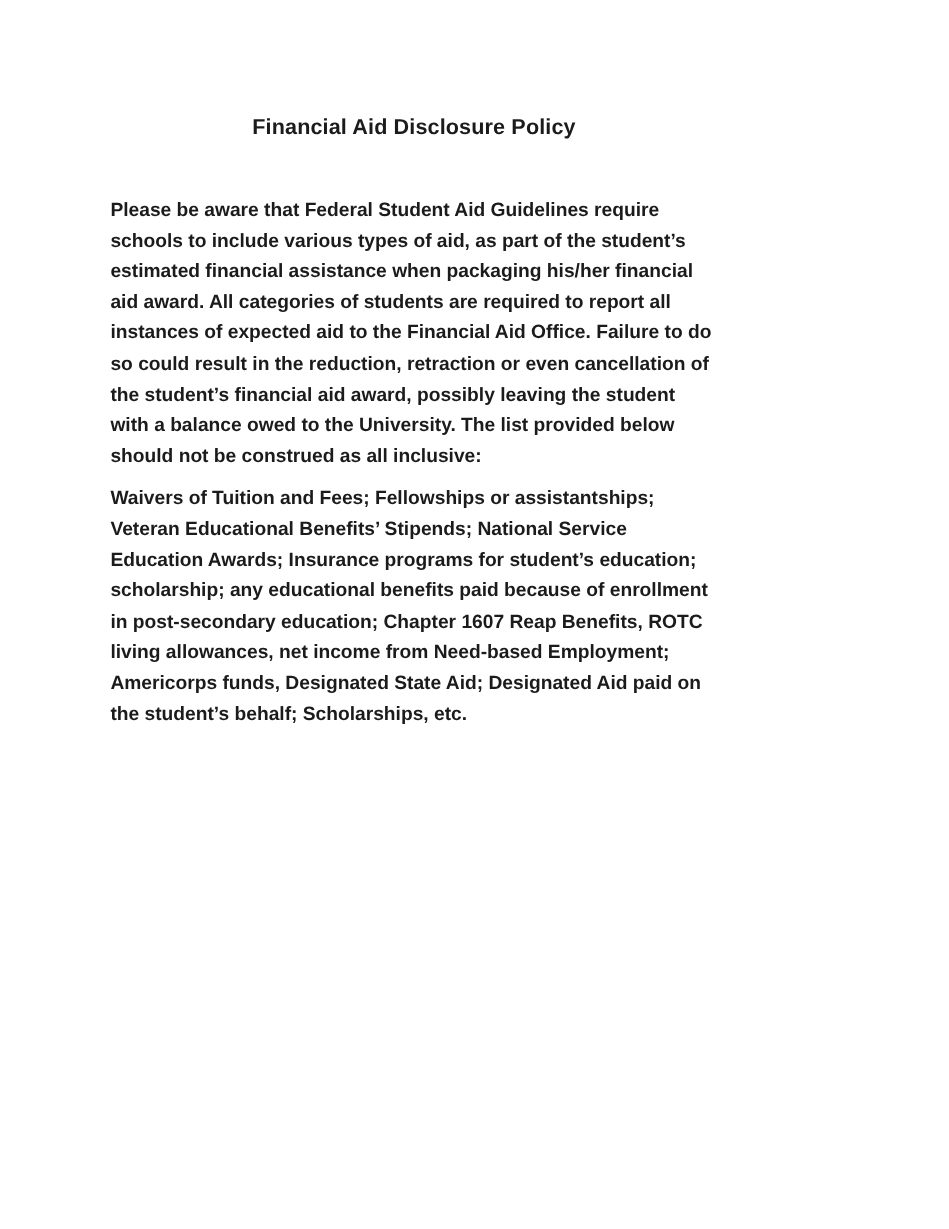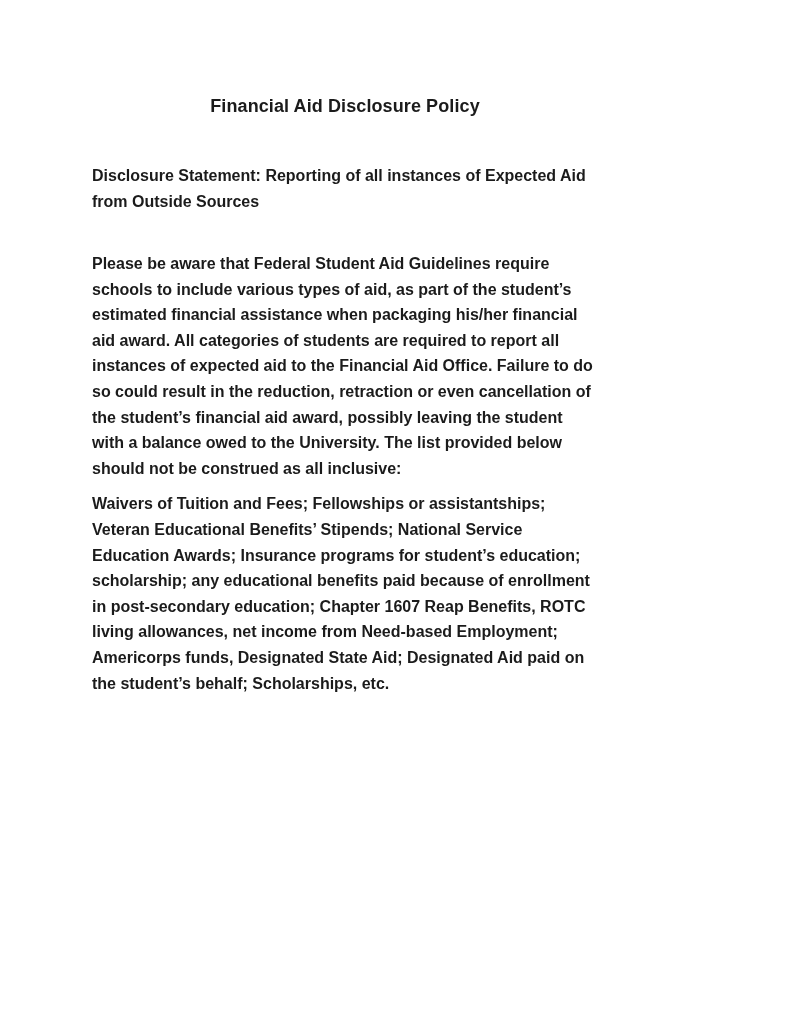--- a/index.html
+++ b/index.html
@@ -37,18 +37,17 @@
     margin-bottom: 10px;
     max-width: 610px;
   }
 </style>
 </head>
 <body>
 
 <div class="page">
   <h1 class="doc-title">Financial Aid Disclosure Policy</h1>
 
-  <h2 class="doc-heading">Disclosure Statement: Reporting of all instances of Expected Aid from Outside Sources</h2>
 
   <p class="doc-paragraph">Please be aware that Federal Student Aid Guidelines require schools to include various types of aid, as part of the student’s estimated financial assistance when packaging his/her financial aid award. All categories of students are required to report all instances of expected aid to the Financial Aid Office. Failure to do so could result in the reduction, retraction or even cancellation of the student’s financial aid award, possibly leaving the student with a balance owed to the University. The list provided below should not be construed as all inclusive:</p>
 
   <p class="doc-paragraph">Waivers of Tuition and Fees; Fellowships or assistantships; Veteran Educational Benefits’ Stipends; National Service Education Awards; Insurance programs for student’s education; scholarship; any educational benefits paid because of enrollment in post-secondary education; Chapter 1607 Reap Benefits, ROTC living allowances, net income from Need-based Employment; Americorps funds, Designated State Aid; Designated Aid paid on the student’s behalf; Scholarships, etc.</p>
 </div>
 
 </body></html>

